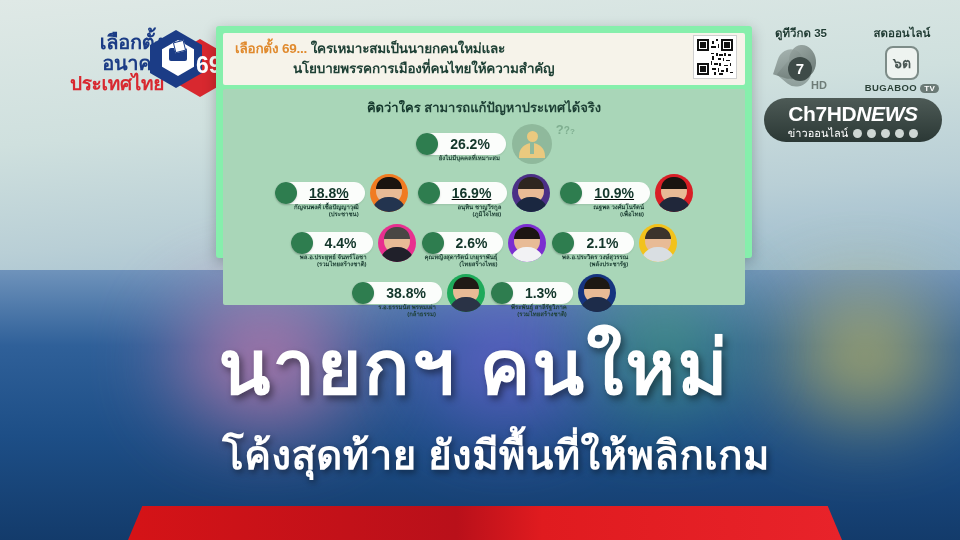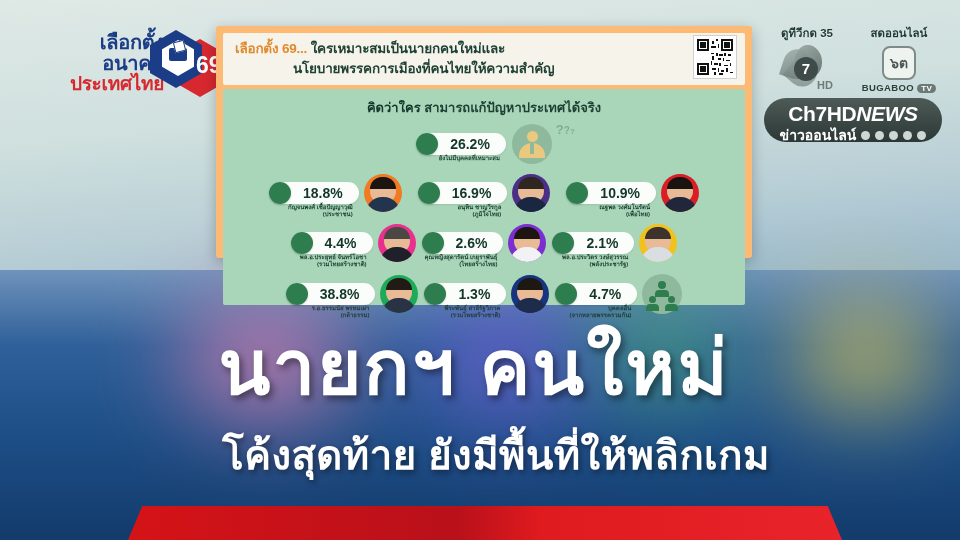--- a/index.html
+++ b/index.html
@@ -34,21 +34,21 @@
                clip-path:polygon(50% 0,100% 26%,100% 74%,50% 100%,0 74%,0 26%); }
   .ballot { position:absolute; left:19px; top:18px; width:18px; height:13px;
             background:#1b3c86; border-radius:2px; }
   .ballot:after { content:""; position:absolute; left:5px; top:-7px; width:9px; height:9px;
                   background:#fff; border:1.5px solid #1b3c86; transform:rotate(-14deg); }
   .nine { position:absolute; left:48px; top:22px; color:#fff; font-weight:bold; font-size:23px; }
 
   
   #brand { position:absolute; right:12px; top:24px; width:190px; height:108px;
            text-align:center; color:#f2f7f4; }
-  #brand .row1 { display:flex; justify-content:center; gap:6px; align-items:flex-start; }
+  #brand .row1 { display:flex; gap:15px; align-items:flex-start; }
   #brand .col { width:86px; }
   #brand .cap { font-size:11.5px; font-weight:bold; color:#1f3b33; white-space:nowrap;
                 text-shadow:0 1px 0 rgba(255,255,255,.5); }
   .ch7 { position:relative; width:52px; height:46px; margin:3px auto 0; }
   .ch7 .pet { position:absolute; border-radius:50% 50% 50% 0;
               background:linear-gradient(145deg,#9aa7a3,#5c6a66); }
   .ch7 .p1 { left:2px;  top:4px;  width:26px; height:30px; transform:rotate(18deg); opacity:.75; }
   .ch7 .p2 { left:14px; top:0px;  width:27px; height:33px; transform:rotate(-6deg); opacity:.9; }
   .ch7 .p3 { left:8px;  top:12px; width:28px; height:30px; transform:rotate(40deg); opacity:.6; }
   .ch7 .dot { position:absolute; left:13px; top:12px; width:24px; height:24px; border-radius:50%;
@@ -59,26 +59,26 @@
          background:#eef3f0; border:2px solid #7d8c88; color:#4a5754;
          font-size:14px; font-weight:bold; line-height:30px; }
   .bugcap { font-size:9.5px; font-weight:bold; color:#2b4138; letter-spacing:.4px; }
   .bugcap .tv { background:#6b7a76; color:#fff; border-radius:6px; padding:0 4px; font-size:8px; }
   #brand .pill { margin:5px auto 0; width:178px; height:44px; border-radius:22px;
                  background:linear-gradient(180deg,#4d5a56,#2b3835); position:relative; }
   #brand .pill .t1 { color:#fff; font-size:21px; font-weight:bold; line-height:26px; padding-top:3px;
                      letter-spacing:-.4px; }
   #brand .pill .t1 i { font-style:italic; font-weight:bold; }
   #brand .pill .t2 { display:flex; justify-content:center; align-items:center; gap:5px; margin-top:-3px; }
-  #brand .pill .t2 span.lbl { color:#fff; font-size:14px; font-weight:bold; }
+  #brand .pill .t2 span.lbl { color:#fff; font-size:11px; font-weight:normal; }
   .sdot { width:9px; height:9px; border-radius:50%; background:#cfd7d4; display:inline-block; }
 
   
   #poll-card { position:absolute; left:216px; top:26px; width:536px; height:232px;
-               background:#fdba74; border-radius:3px;
+               background:#86efac; border-radius:3px;
                box-shadow:0 4px 14px rgba(0,0,0,.25); padding:7px; }
   #card-head { background:#f6f3ea; height:52px; border-radius:2px; padding:6px 8px 0 12px;
                position:relative; }
   #card-head .hl { font-size:13.5px; font-weight:bold; color:#1d3f34; line-height:20px;
                    letter-spacing:-.2px; }
   #card-head .hl .tag { color:#e08a2e; }
   #card-head .hl.l2 { padding-left:58px; }
   #qr { position:absolute; right:8px; top:2px; width:44px; height:44px; background:#fff;
         border:1px solid #cfcfcf; padding:3px; }
   #qr svg { display:block; }
@@ -267,21 +267,21 @@
               <span class="sub">ยังไม่มีบุคคลที่เหมาะสม</span>
             </div>
             <div class="icon-circ">
               <div class="ihead"></div>
               <div class="ibody"></div>
               <div class="itie"></div>
               <div class="qmarks">?<span class="q2">?</span><span class="q3">?</span></div>
             </div>
           </div>
         </div>
-        <div class="row" id="row-1" style="margin-top: 10px; gap: 16px;">
+        <div class="row" id="row-1" style="margin-top: 10px; gap: 10px; text-decoration: underline;">
           <div class="entry">
             <div class="bar">
               <span class="dot"></span>
               <span class="pct">18.8%</span>
               <span class="sub">กัญจนพงศ์ เชื้อปัญญาวุฒิ
 (ประชาชน)</span>
             </div>
             <div class="ava" style="background: rgb(240, 123, 34);">
               <div class="face"></div>
               <div class="hair" style="background: rgb(27, 20, 16);"></div>
@@ -374,36 +374,20 @@
             <div class="bar">
               <span class="dot"></span>
               <span class="pct">1.3%</span>
               <span class="sub">พีระพันธุ์ สาลีรัฐวิภาค
 (รวมไทยสร้างชาติ)</span>
             </div>
             <div class="ava" style="background: rgb(22, 52, 127);">
               <div class="face"></div>
               <div class="hair" style="background: rgb(29, 24, 19);"></div>
               <div class="body" style="background: rgb(29, 44, 74);"></div>
-            </div>
-          </div>
-          <div class="entry">
-            <div class="bar">
-              <span class="dot"></span>
-              <span class="pct">4.7%</span>
-              <span class="sub">บุคคลอื่น
-(จากหลายพรรครวมกัน)</span>
-            </div>
-            <div class="grp">
-              <i class="h1"></i>
-              <i class="b1"></i>
-              <i class="h2"></i>
-              <i class="b2"></i>
-              <i class="h3"></i>
-              <i class="b3"></i>
             </div>
           </div>
         </div>
       </div>
   </div>
 </div>
 
 <div id="headline">นายกฯ คนใหม่</div>
 <div id="subhead">โค้งสุดท้าย ยังมีพื้นที่ให้พลิกเกม</div>
 <div id="redbar">

